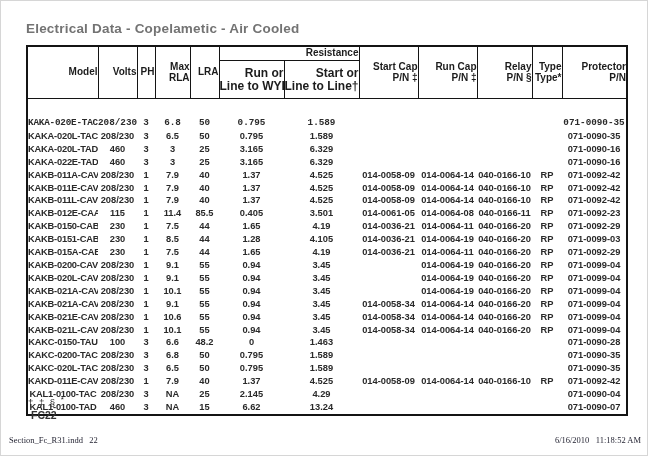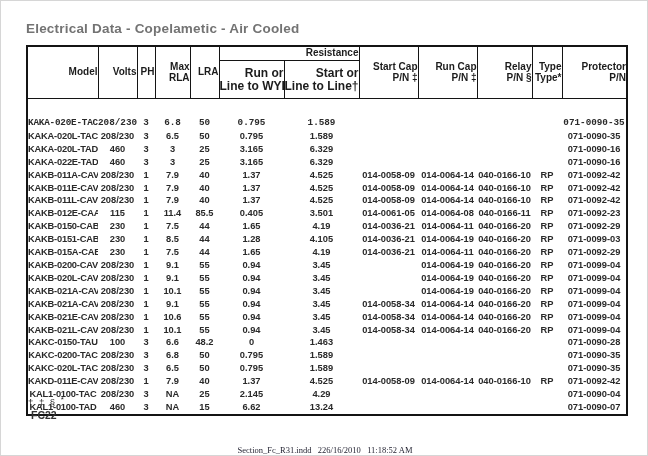--- a/index.html
+++ b/index.html
@@ -47,24 +47,24 @@
     font-size:9px;color:#2a2a2a;font-weight:400;
     display:flex;align-items:flex-start;gap:4px;white-space:pre;
   }
   .footnote .symbols{font-size:9.5px;letter-spacing:1.5px;}
   .footnote sup{font-size:8px;line-height:1;margin-top:-1px;}
   .page-label{
     position:absolute;left:30px;top:408px;
     font-size:10.5px;color:#333;font-weight:700;
   }
   .print-footer{
-    position:absolute;left:0;top:444px;width:648px;
+    position:absolute;left:0;top:434px;width:648px;
     font-family:"Liberation Serif",serif;
     font-size:8.5px;color:#1f1f2e;
-    display:flex;justify-content:center;
+    display:flex;justify-content:space-between;
     padding:0 8px;box-sizing:border-box;white-space:pre;
   }
 </style>
 </head>
 <body>
 
 <div class="page-title">Electrical Data - Copelametic - Air Cooled</div>
 
 <table class="spec">
   <colgroup>

